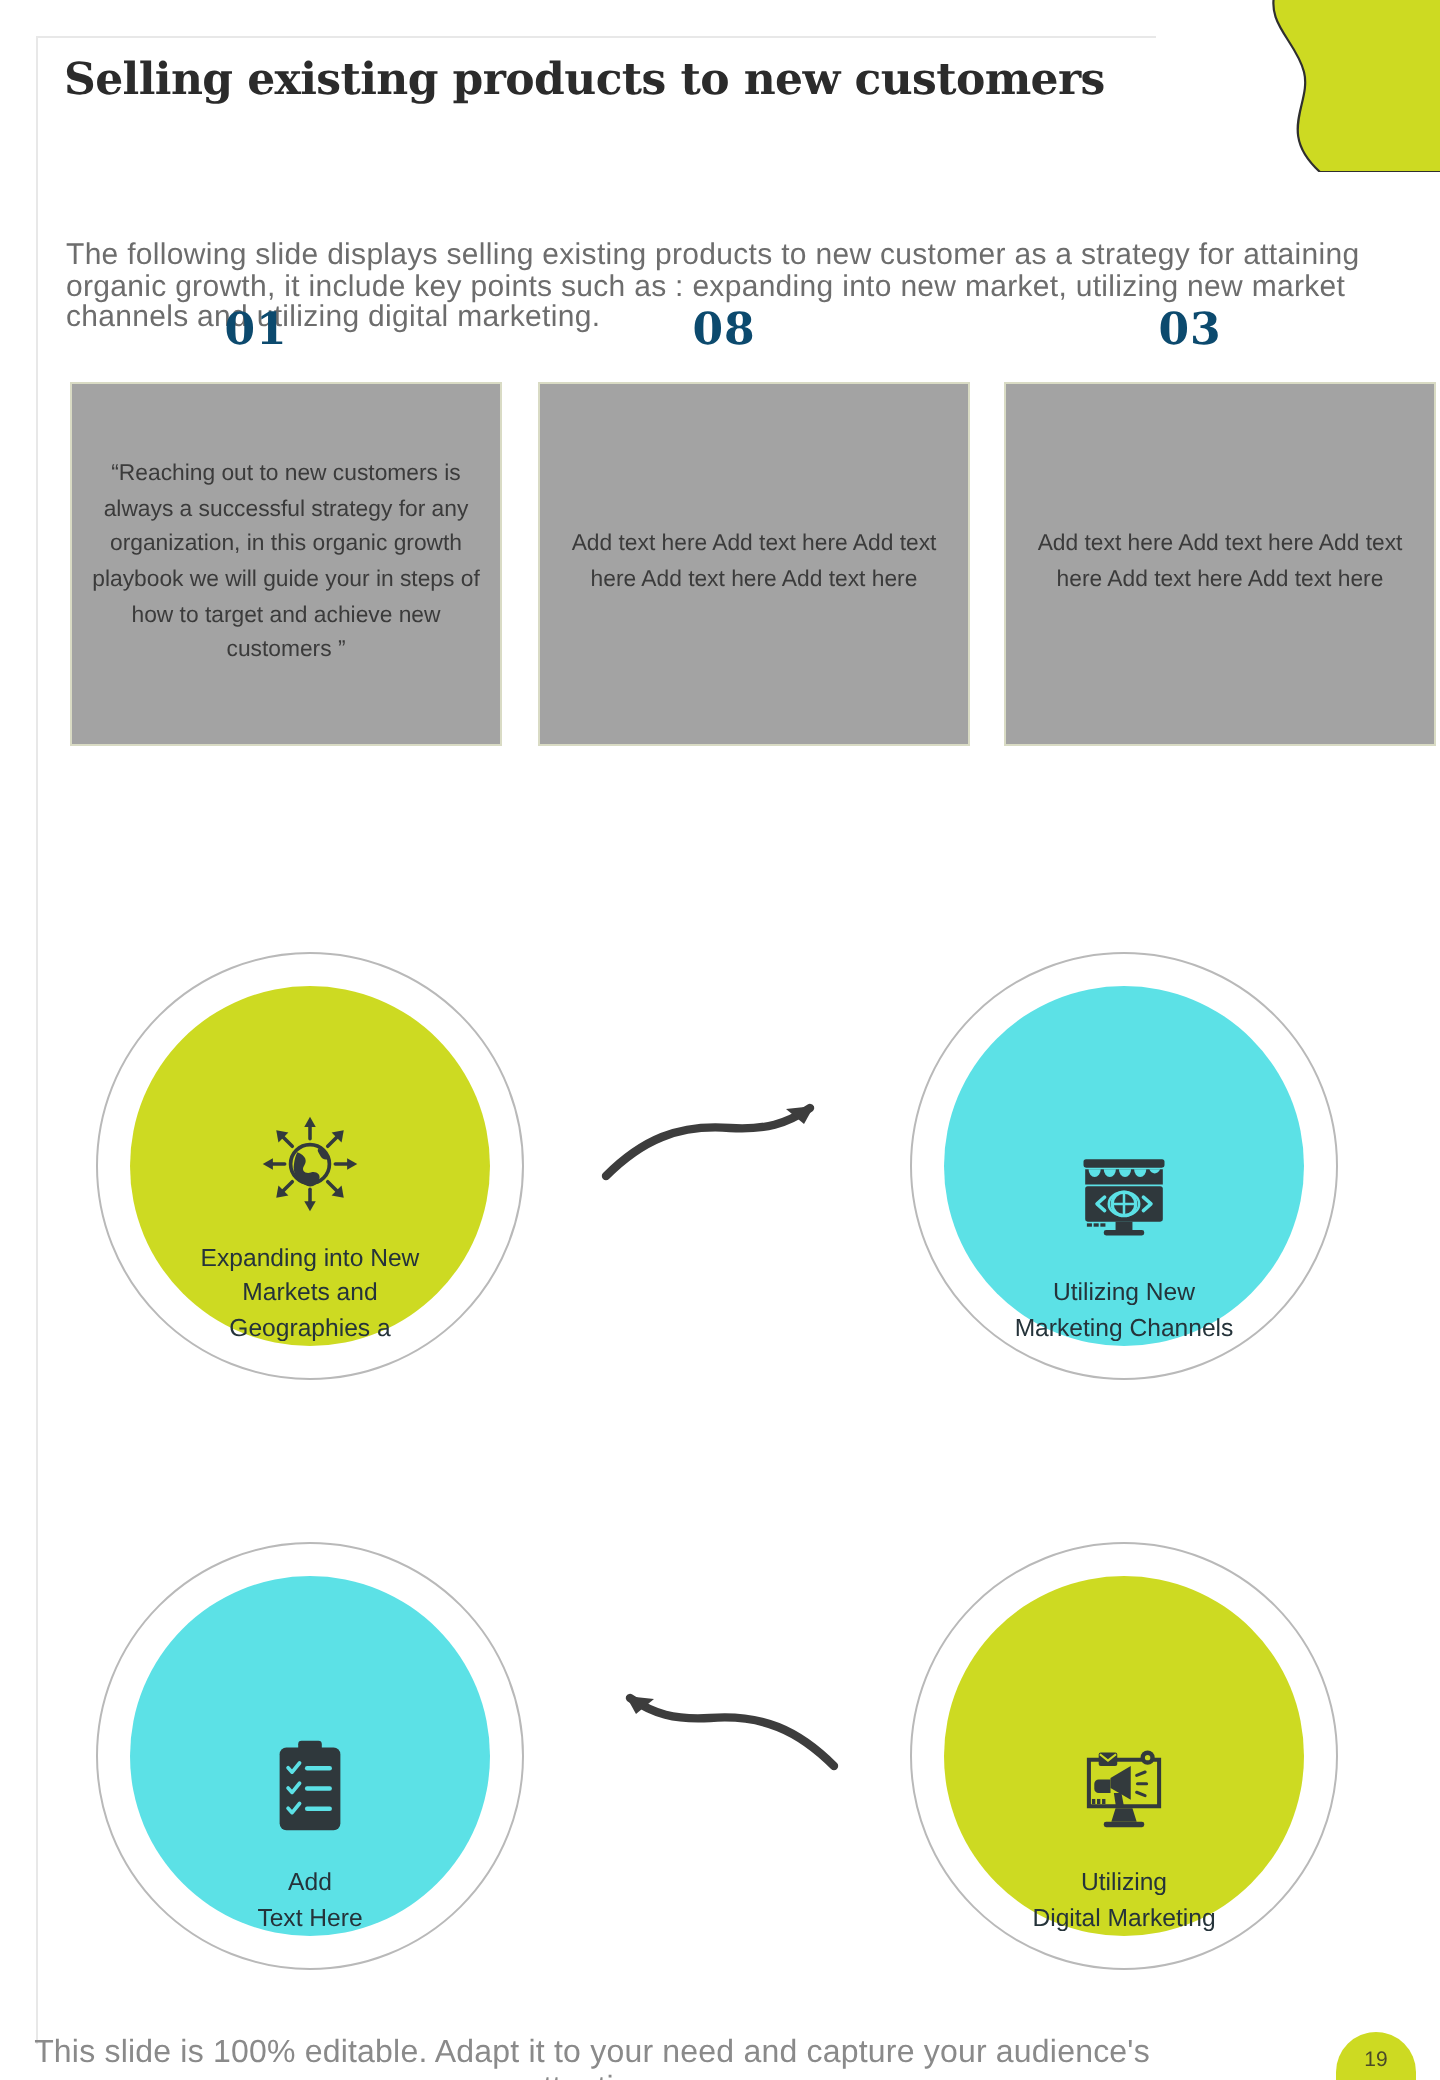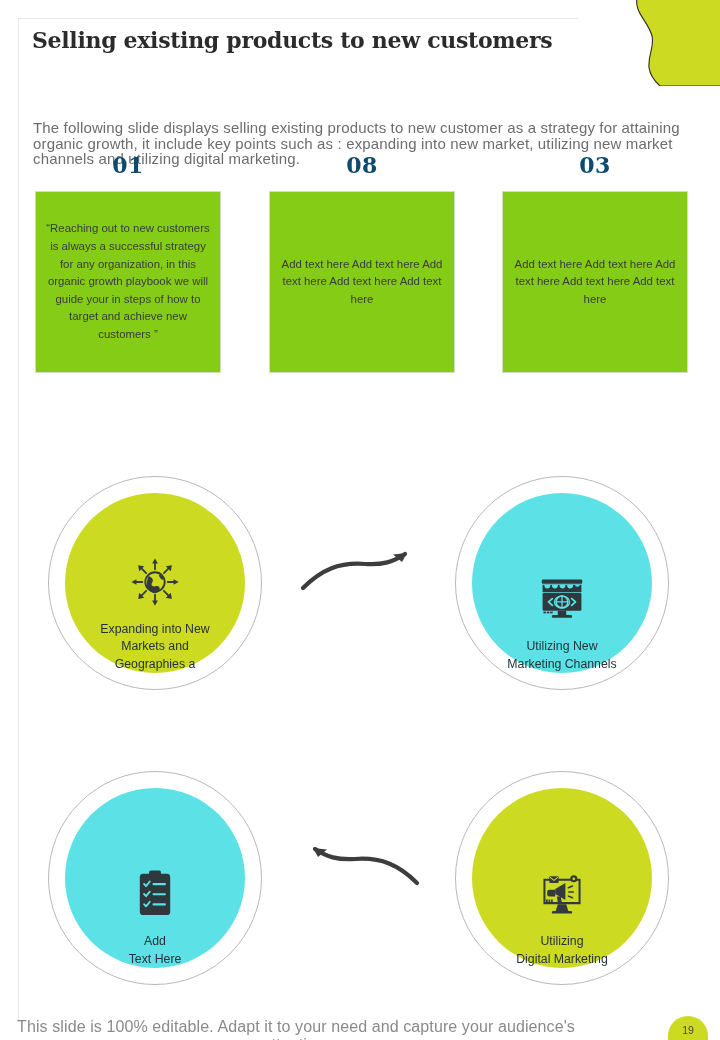--- a/index.html
+++ b/index.html
@@ -94,23 +94,23 @@
     text-align: center;
     font-family: "DejaVu Serif", "Liberation Serif", serif;
     font-size: 22px;
     font-weight: 700;
     color: #0c4a6e;
     letter-spacing: 0.5px;
     margin-bottom: 13px;
   }
 
   .card-box {
-    width: 186px;
+    width: 216px;
     height: 182px;
-    background: #84cc16;
+    background: #a3a3a3;
     border: 1px solid #d9dbc4;
     display: flex;
     align-items: center;
     justify-content: center;
     padding: 6px 9px;
   }
 
   .card-quote {
     text-align: center;
     font-size: 11.4px;

